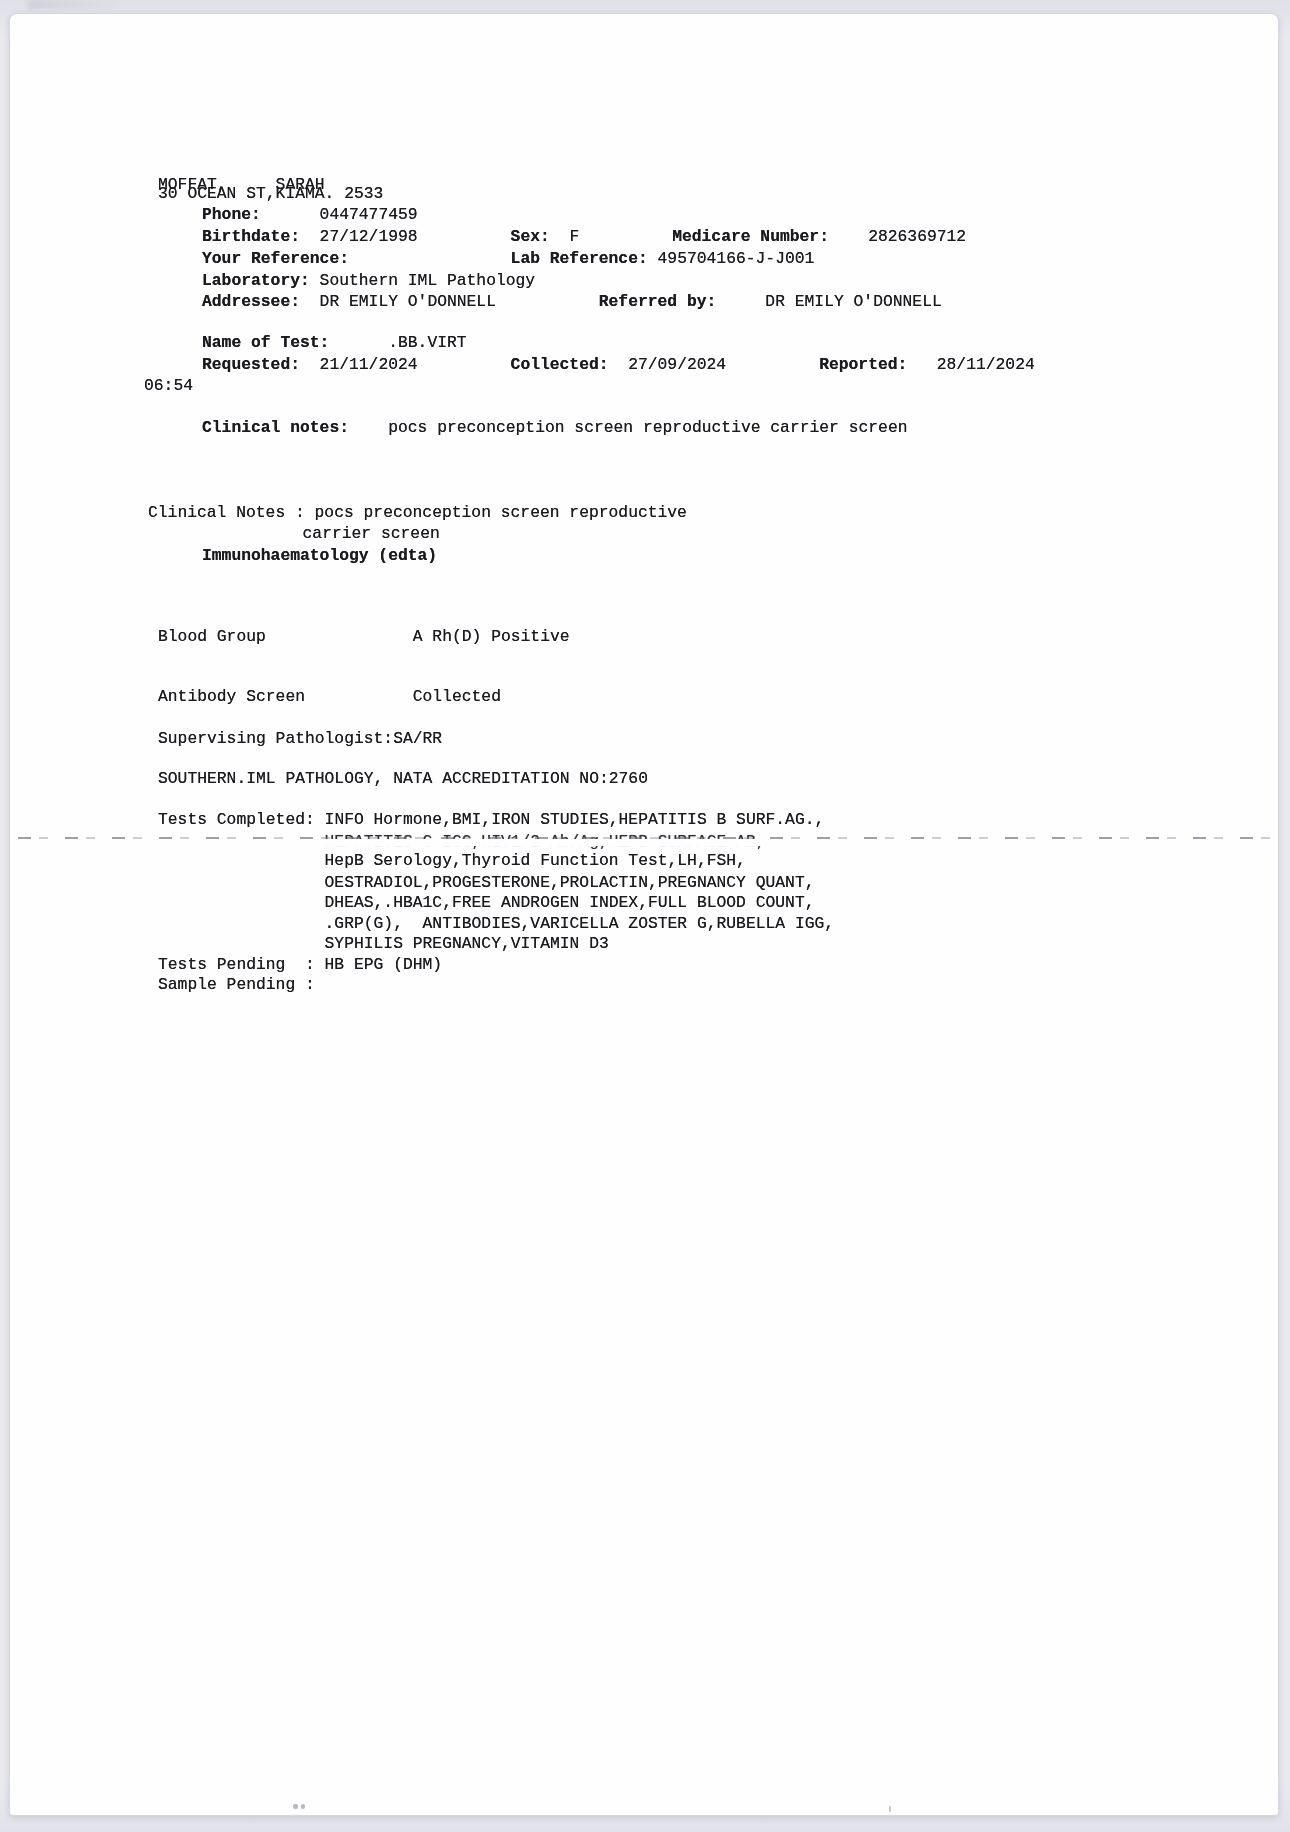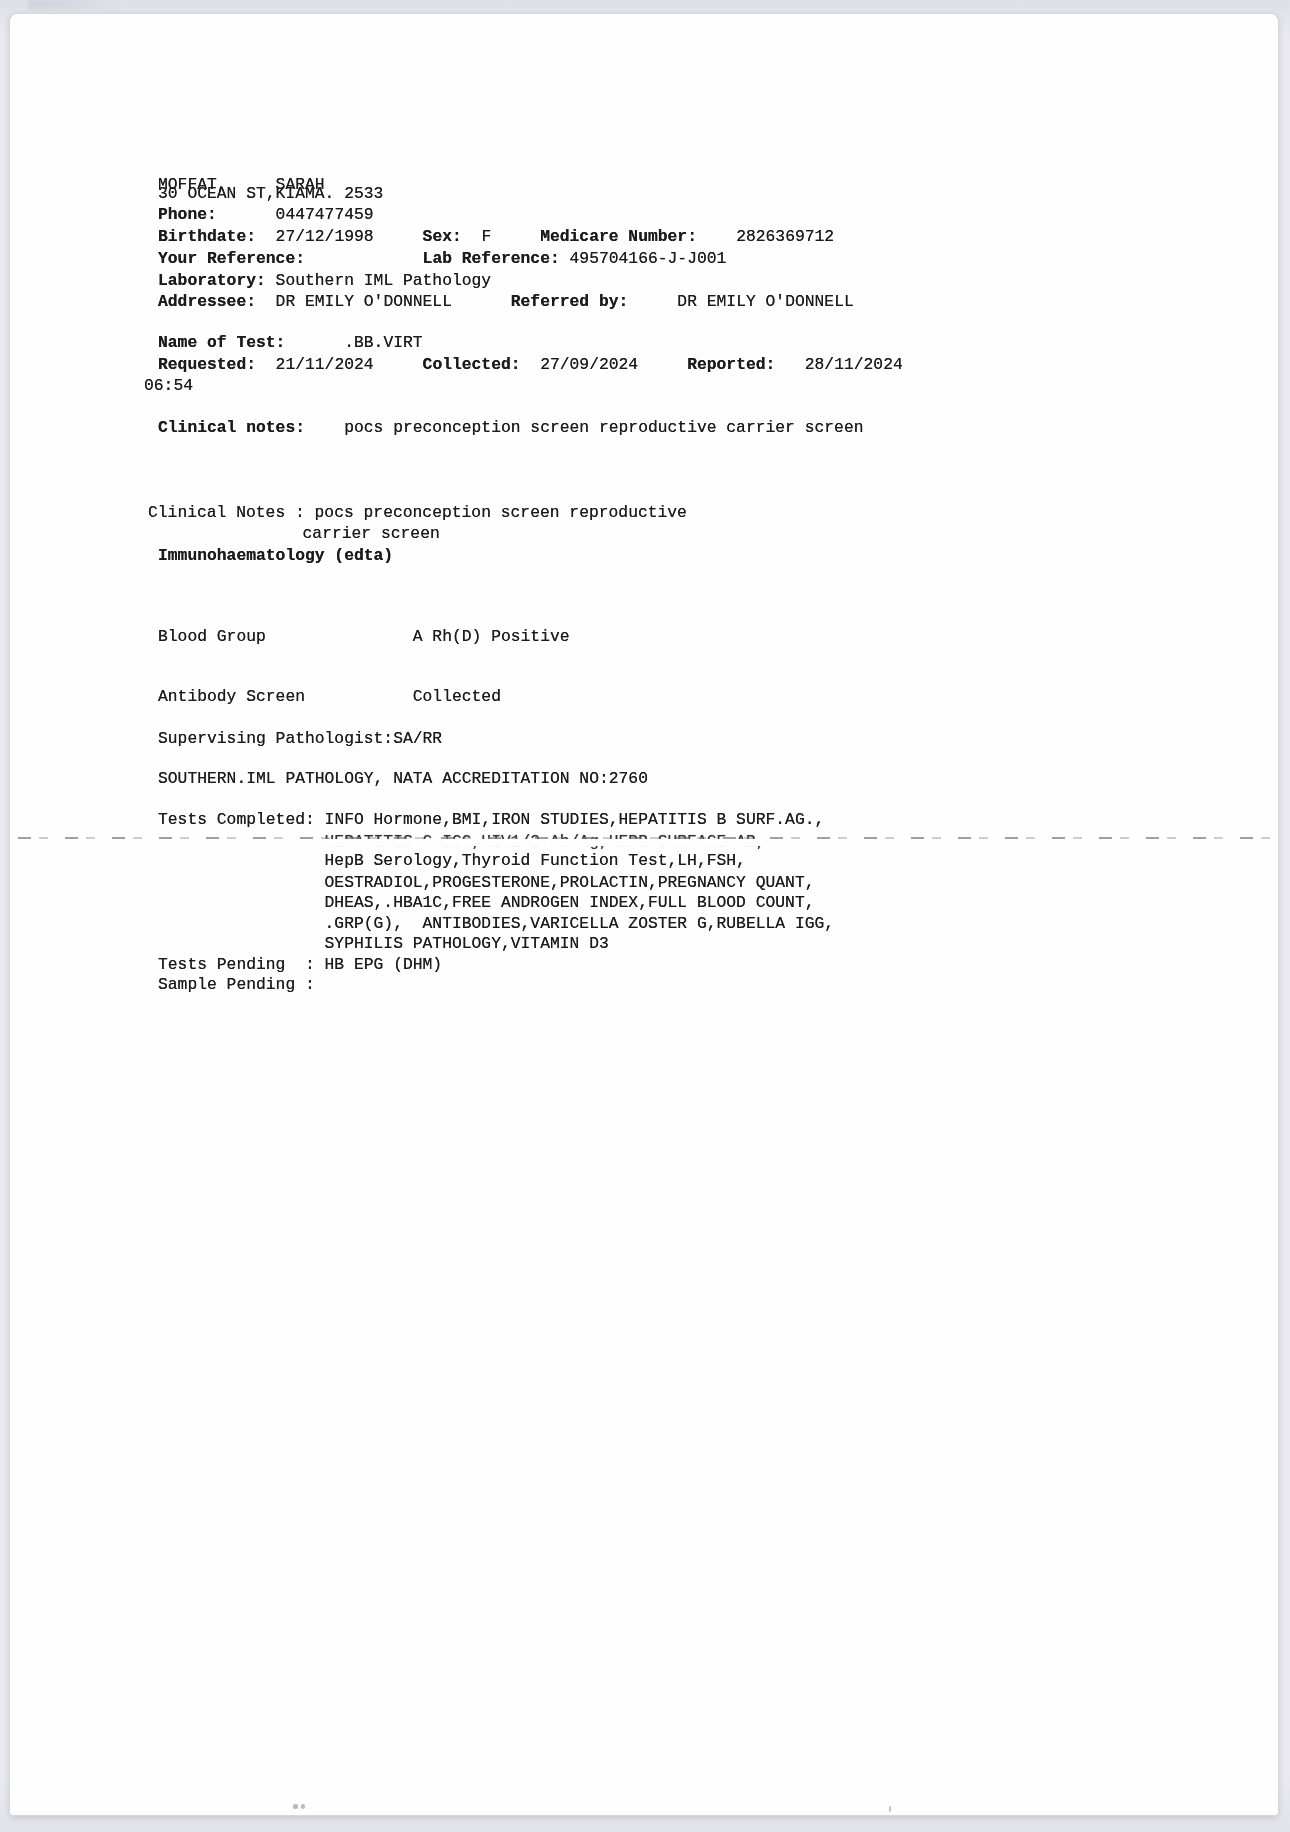--- a/index.html
+++ b/index.html
@@ -25,21 +25,21 @@
   }
   .ln {
     position: absolute; left: 148px; height: 21px;
     white-space: pre;
     font: 16.33px/21px "Liberation Mono", "DejaVu Sans Mono", monospace;
     color: #1b1b1f;
     text-shadow: 0 0 .6px rgba(27,27,31,.85);
     z-index: 1;
   }
   .ln span { white-space: pre; }
-  .b { font-weight: bold; }
+  .b { font-weight: bold; margin-left: 44px; }
   .degraded { color: #303036; text-shadow: 0 0 1px rgba(90,90,100,.8); }
   .artifact-cut {
     position: absolute; left: 6px; right: 6px; top: 825px; height: 7px;
     background: #fefefe; z-index: 2;
   }
   .artifact-dashes {
     position: absolute; left: 8px; right: 8px; top: 823px; height: 2px;
     z-index: 3; opacity: .85;
     background-image: repeating-linear-gradient(90deg,
       rgba(112,114,128,.8) 0 13px, rgba(112,114,128,0) 13px 21px,
@@ -75,21 +75,21 @@
     <div class="ln" style="top:672px"><span>Antibody Screen</span><span>           Collected</span></div>
     <div class="ln" style="top:714px">Supervising Pathologist:SA/RR</div>
     <div class="ln" style="top:754px">SOUTHERN.IML PATHOLOGY, NATA ACCREDITATION NO:2760</div>
 
     <div class="ln" style="top:795px"><span>Tests Completed:</span><span> INFO Hormone,BMI,IRON STUDIES,HEPATITIS B SURF.AG.,</span></div>
     <div class="ln degraded" style="top:817px">                 HEPATITIS C IGG,HIV1/2 Ab/Ag,HEPB SURFACE AB,</div>
     <div class="ln" style="top:836px">                 HepB Serology,Thyroid Function Test,LH,FSH,</div>
     <div class="ln" style="top:858px">                 OESTRADIOL,PROGESTERONE,PROLACTIN,PREGNANCY QUANT,</div>
     <div class="ln" style="top:878px">                 DHEAS,.HBA1C,FREE ANDROGEN INDEX,FULL BLOOD COUNT,</div>
     <div class="ln" style="top:899px">                 .GRP(G),  ANTIBODIES,VARICELLA ZOSTER G,RUBELLA IGG,</div>
-    <div class="ln" style="top:919px">                 SYPHILIS PATHOLOGY,VITAMIN D3</div>
+    <div class="ln" style="top:919px">                 SYPHILIS PREGNANCY,VITAMIN D3</div>
     <div class="ln" style="top:940px">Tests Pending  : HB EPG (DHM)</div>
     <div class="ln" style="top:960px">Sample Pending :</div>
 
     <div class="artifact-cut"></div>
     <div class="artifact-dashes"></div>
 
     <div class="speck" style="left:283px; top:1790px; width:5px; height:5px"></div>
     <div class="speck" style="left:291px; top:1790px; width:4px; height:5px"></div>
     <div class="speck" style="left:879px; top:1792px; width:2px; height:6px; background:#c4c4cc"></div>
 

